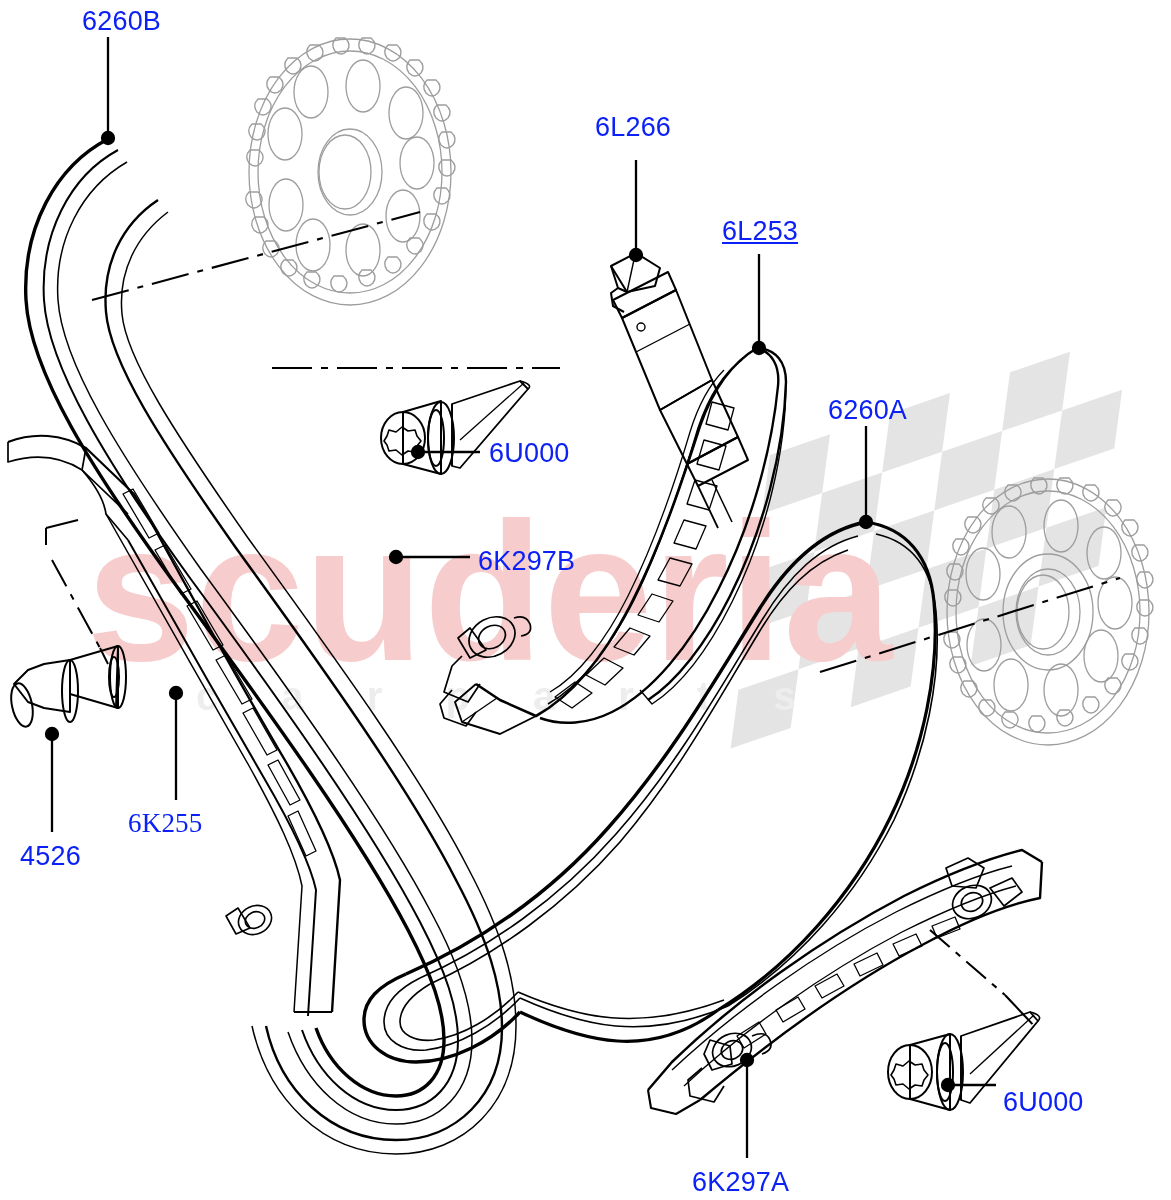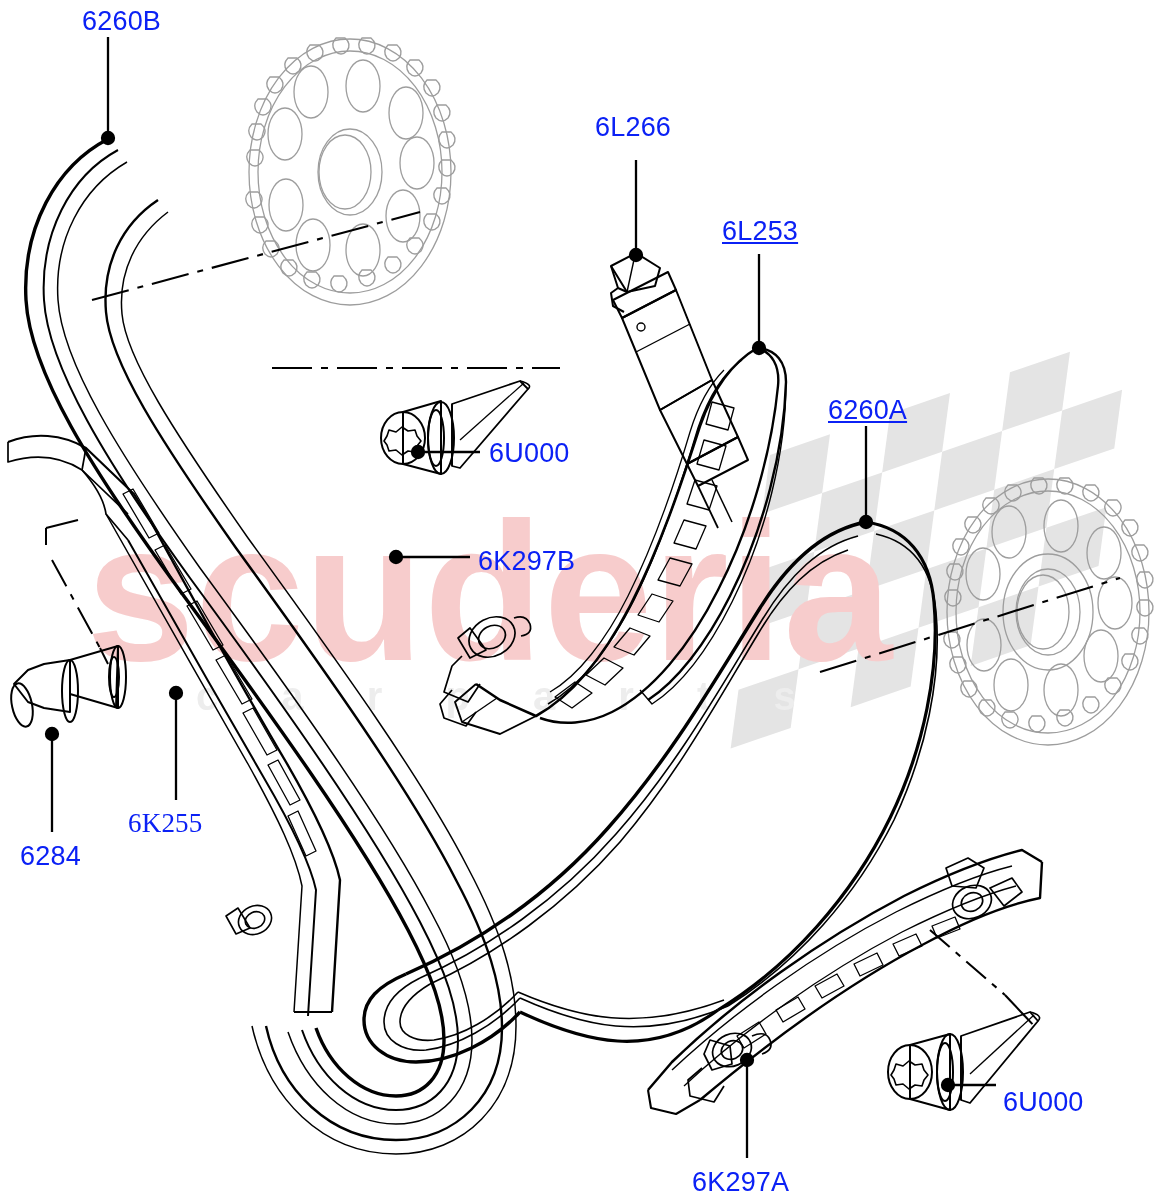--- a/index.html
+++ b/index.html
@@ -462,27 +462,27 @@
       <circle cx="948" cy="1085" r="6"></circle>
     </g>
   </svg>
 
   <div class="callout-label" style="left:62px;  top:6px;margin-left:20px;">6260B</div>
 
   <div class="callout-label" style="left:595px; top:112px;">6L266</div>
 
   <div class="callout-label" style="left:722px; top:216px;text-decoration:underline;">6L253</div>
 
-  <div class="callout-label" style="left:828px; top:395px;text-decoration:underline;">6260A</div>
+  <div class="callout-label" style="left:828px; top:395px;">6260A</div>
 
   <div class="callout-label" style="left:489px; top:438px;">6U000</div>
 
   <div class="callout-label" style="left:478px; top:546px;">6K297B</div>
 
   <div class="callout-label" style="left:128px; top:808px;font-family:Liberation Serif, serif;">6K255</div>
 
-  <div class="callout-label" style="left:20px;  top:841px;">6284</div>
+  <div class="callout-label" style="left:20px;  top:841px;">4526</div>
 
   <div class="callout-label" style="left:692px; top:1167px;text-align:right;">6K297A</div>
 
   <div class="callout-label" style="left:1003px; top:1087px;">6U000</div>
 
 </div>
 
 </body></html>

